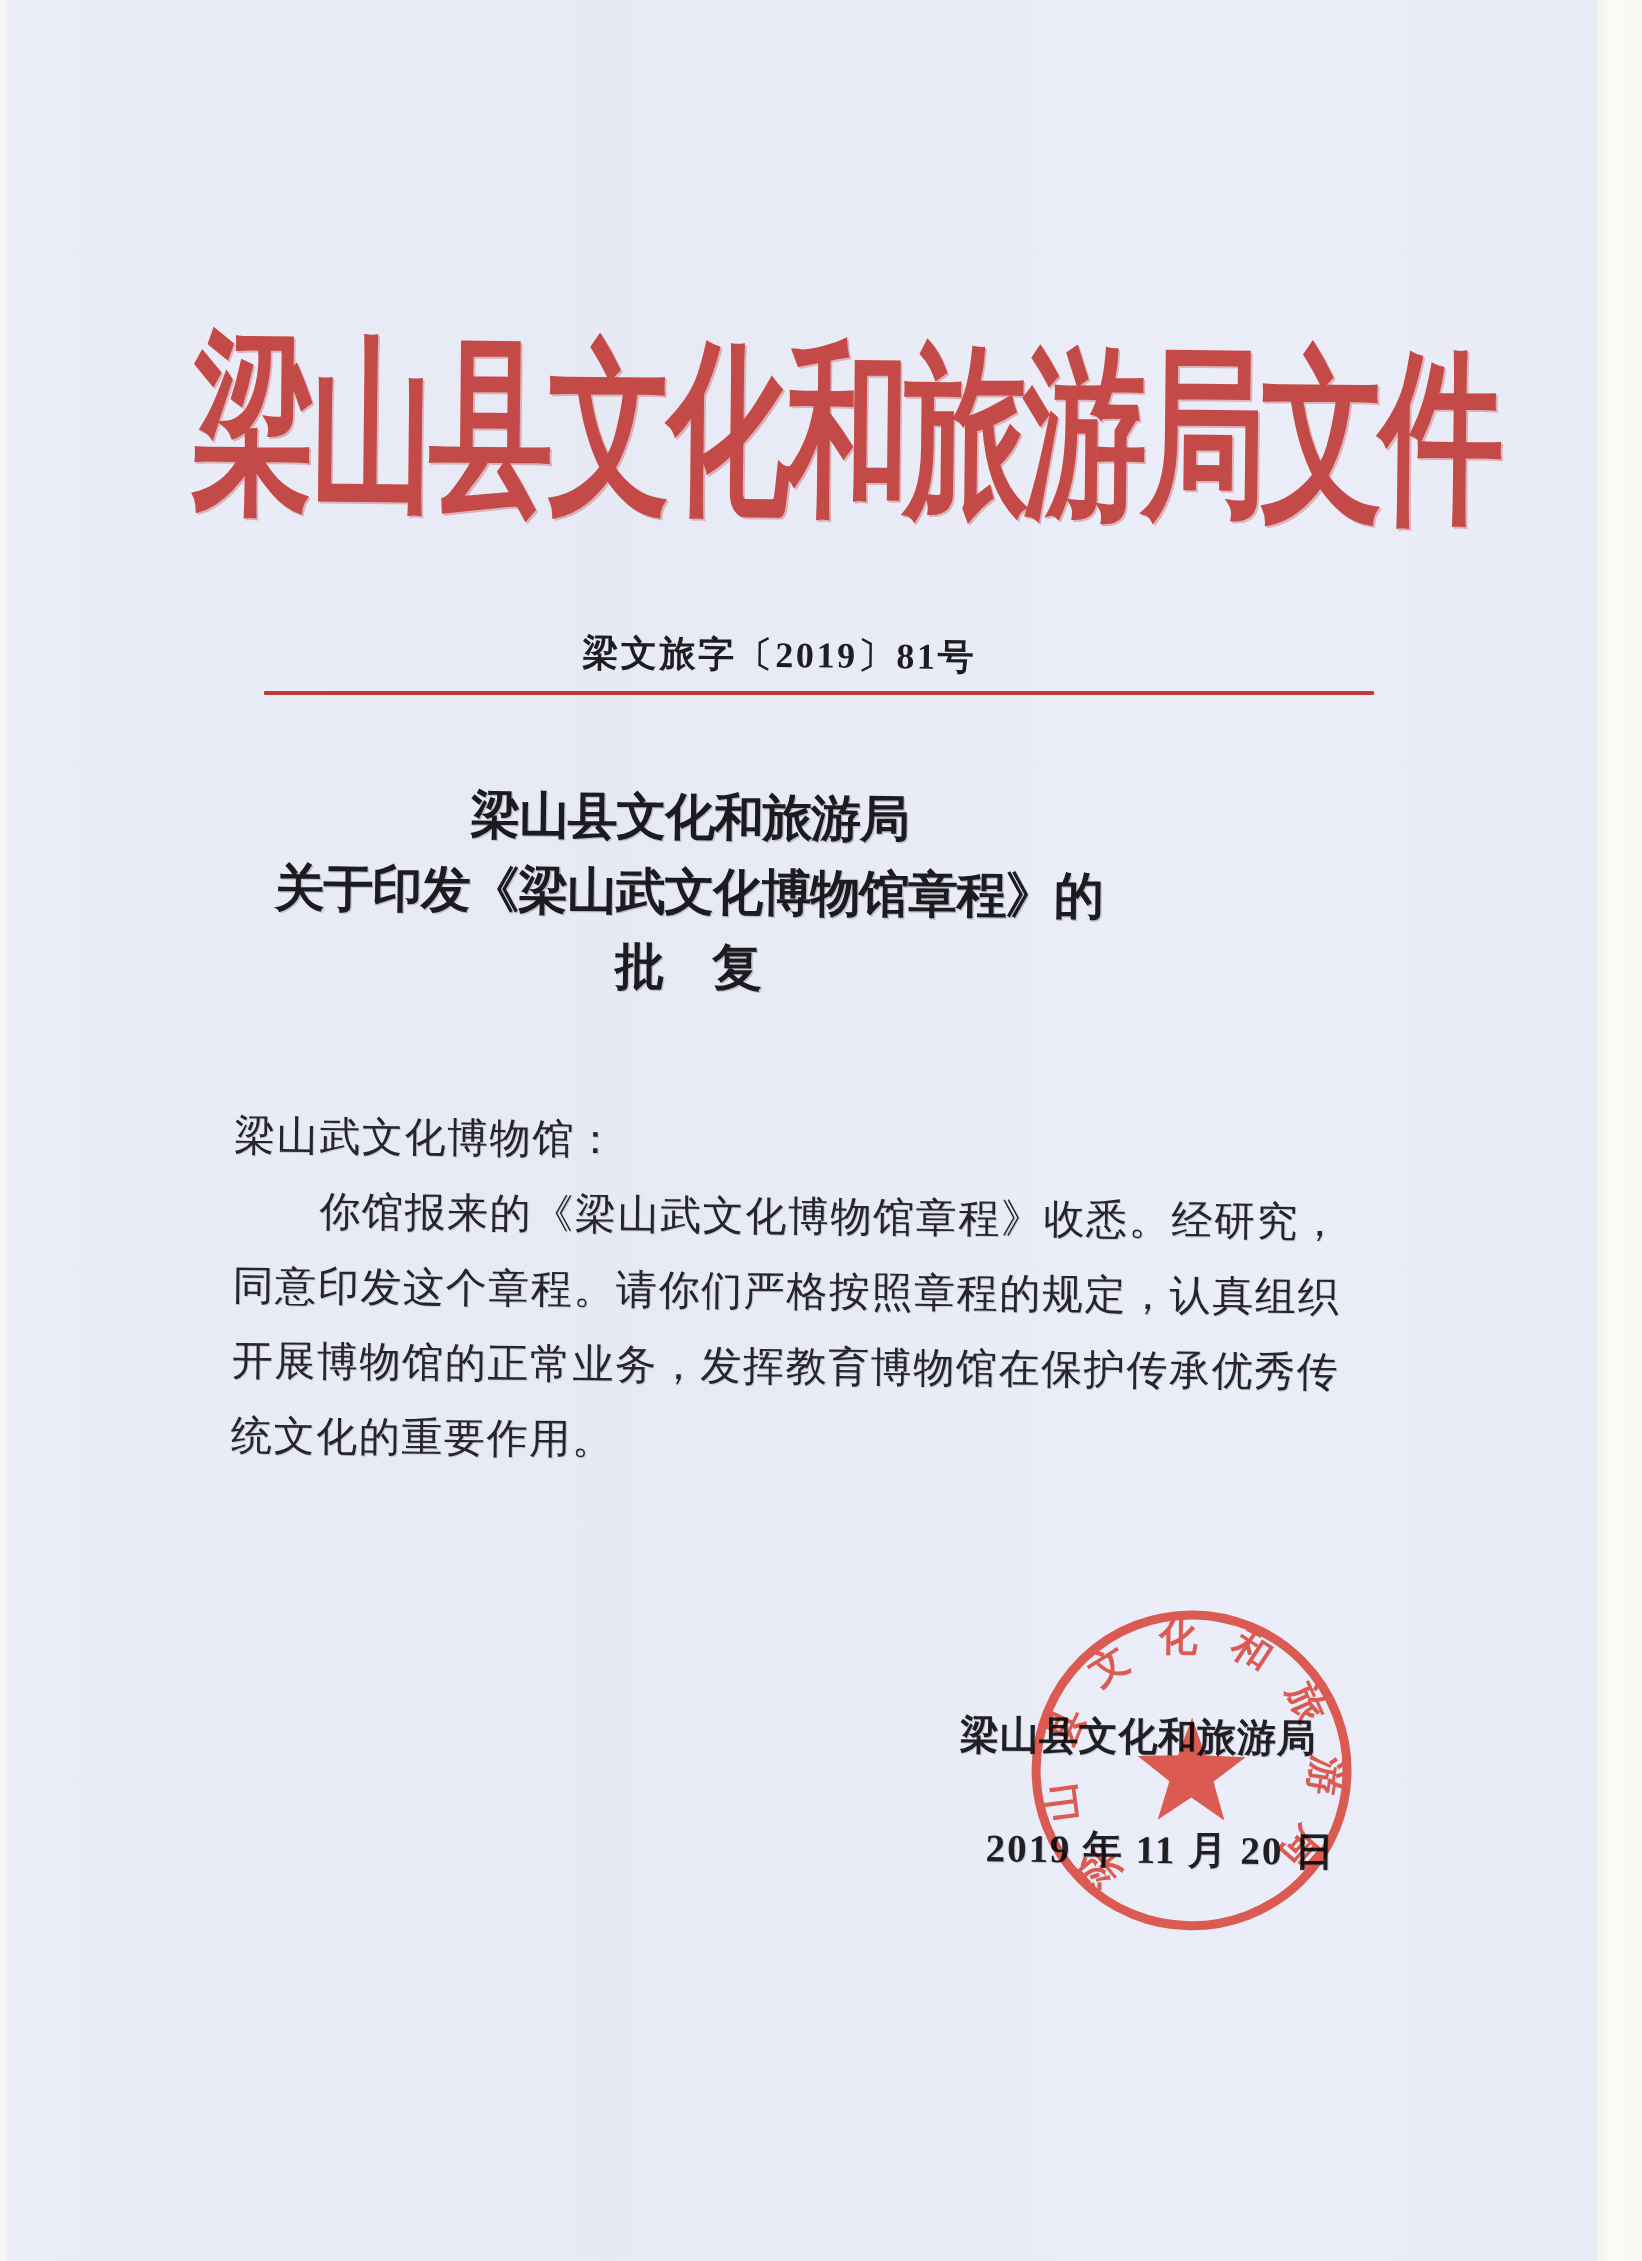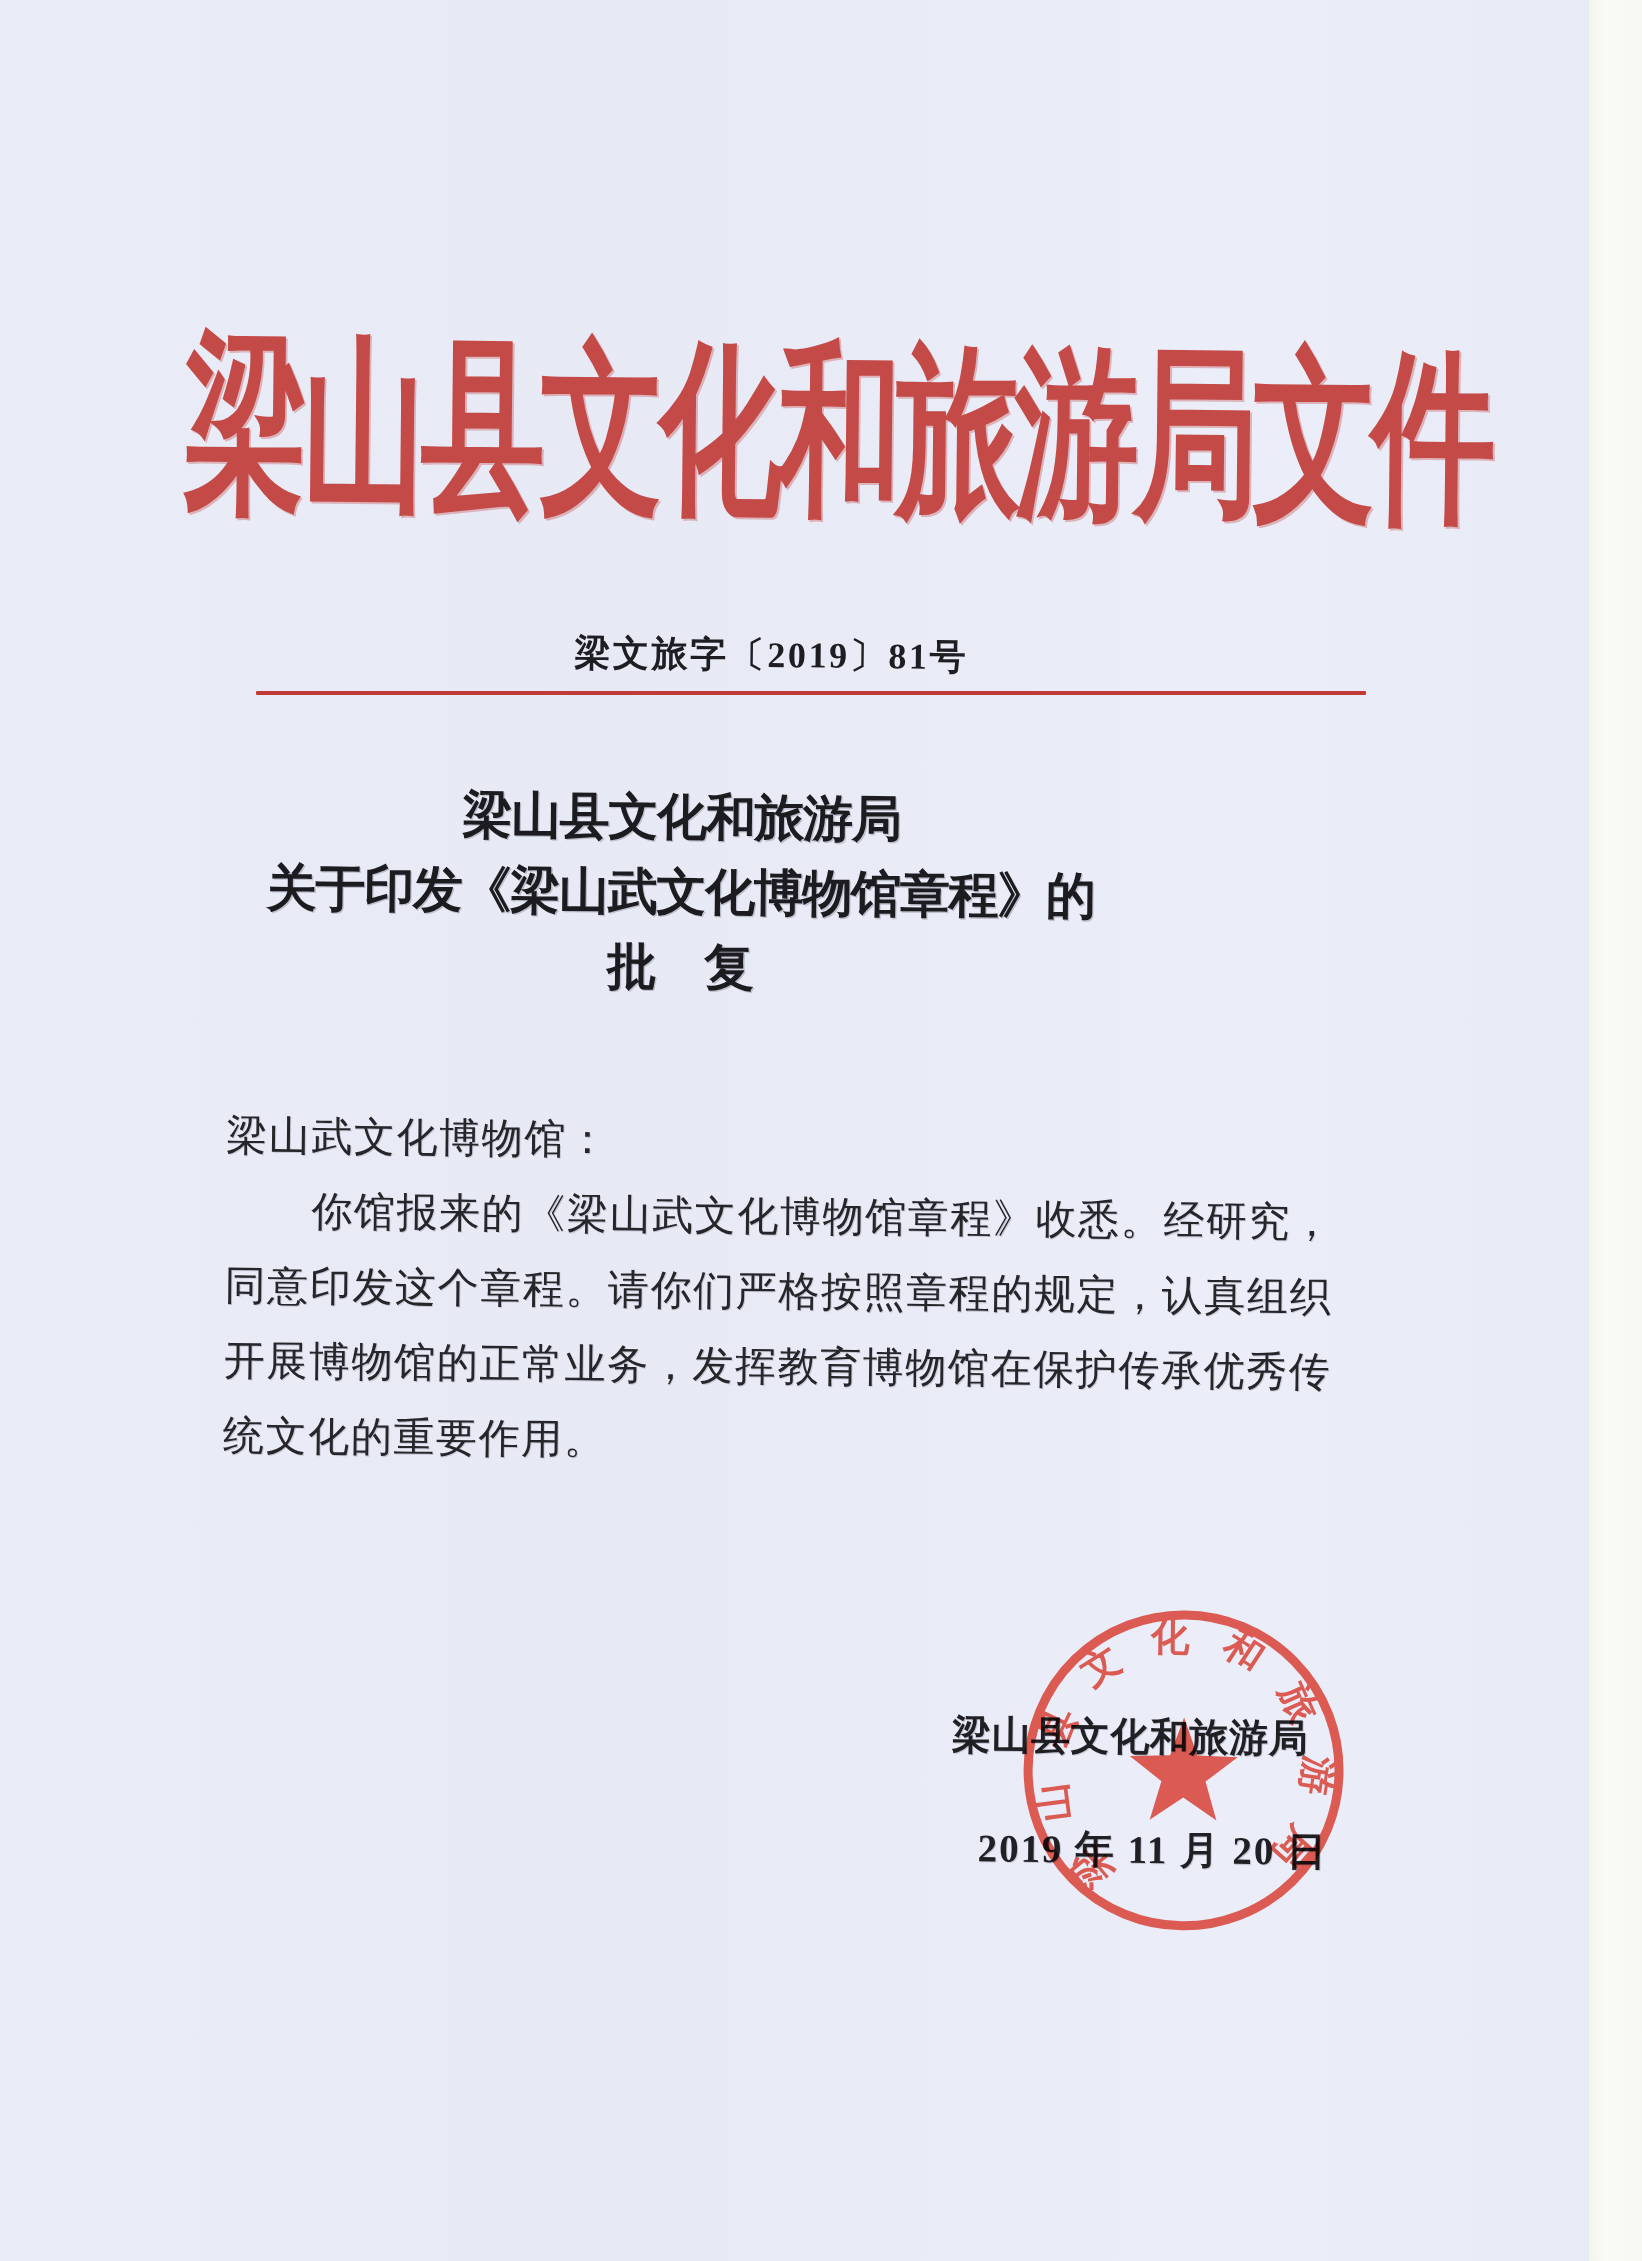--- a/index.html
+++ b/index.html
@@ -2,21 +2,21 @@
 <html style="font-size:10.3px"><head>
 <meta charset="utf-8">
 <style>
   html,body{margin:0;padding:0;}
   body{
     width:1643px;height:2261px;
     background:#f8f8f3;
     font-family:"Liberation Serif","DejaVu Serif",serif;
     position:relative;overflow:hidden;
   }
-  .canvas{position:absolute;left:0;top:0;width:1554px;height:2261px;}
+  .canvas{position:absolute;left:8px;top:0;width:1554px;height:2261px;}
 
   
   .paper{
     position:absolute;left:0;top:0;width:1589px;height:2261px;
     background:linear-gradient(90deg,#eaecf7 0%,#e7e9f5 38%,#ebedf8 78%,#e8eaf5 100%);
     box-shadow:1.3px 0 3.9px rgba(110,112,135,.25);
   }
   .scanner-strip{
     position:absolute;left:1589px;top:0;width:54px;height:2261px;
     background:linear-gradient(90deg,#f4f4ee 0%,#fbfbf6 30%,#f8f8f2 100%);

